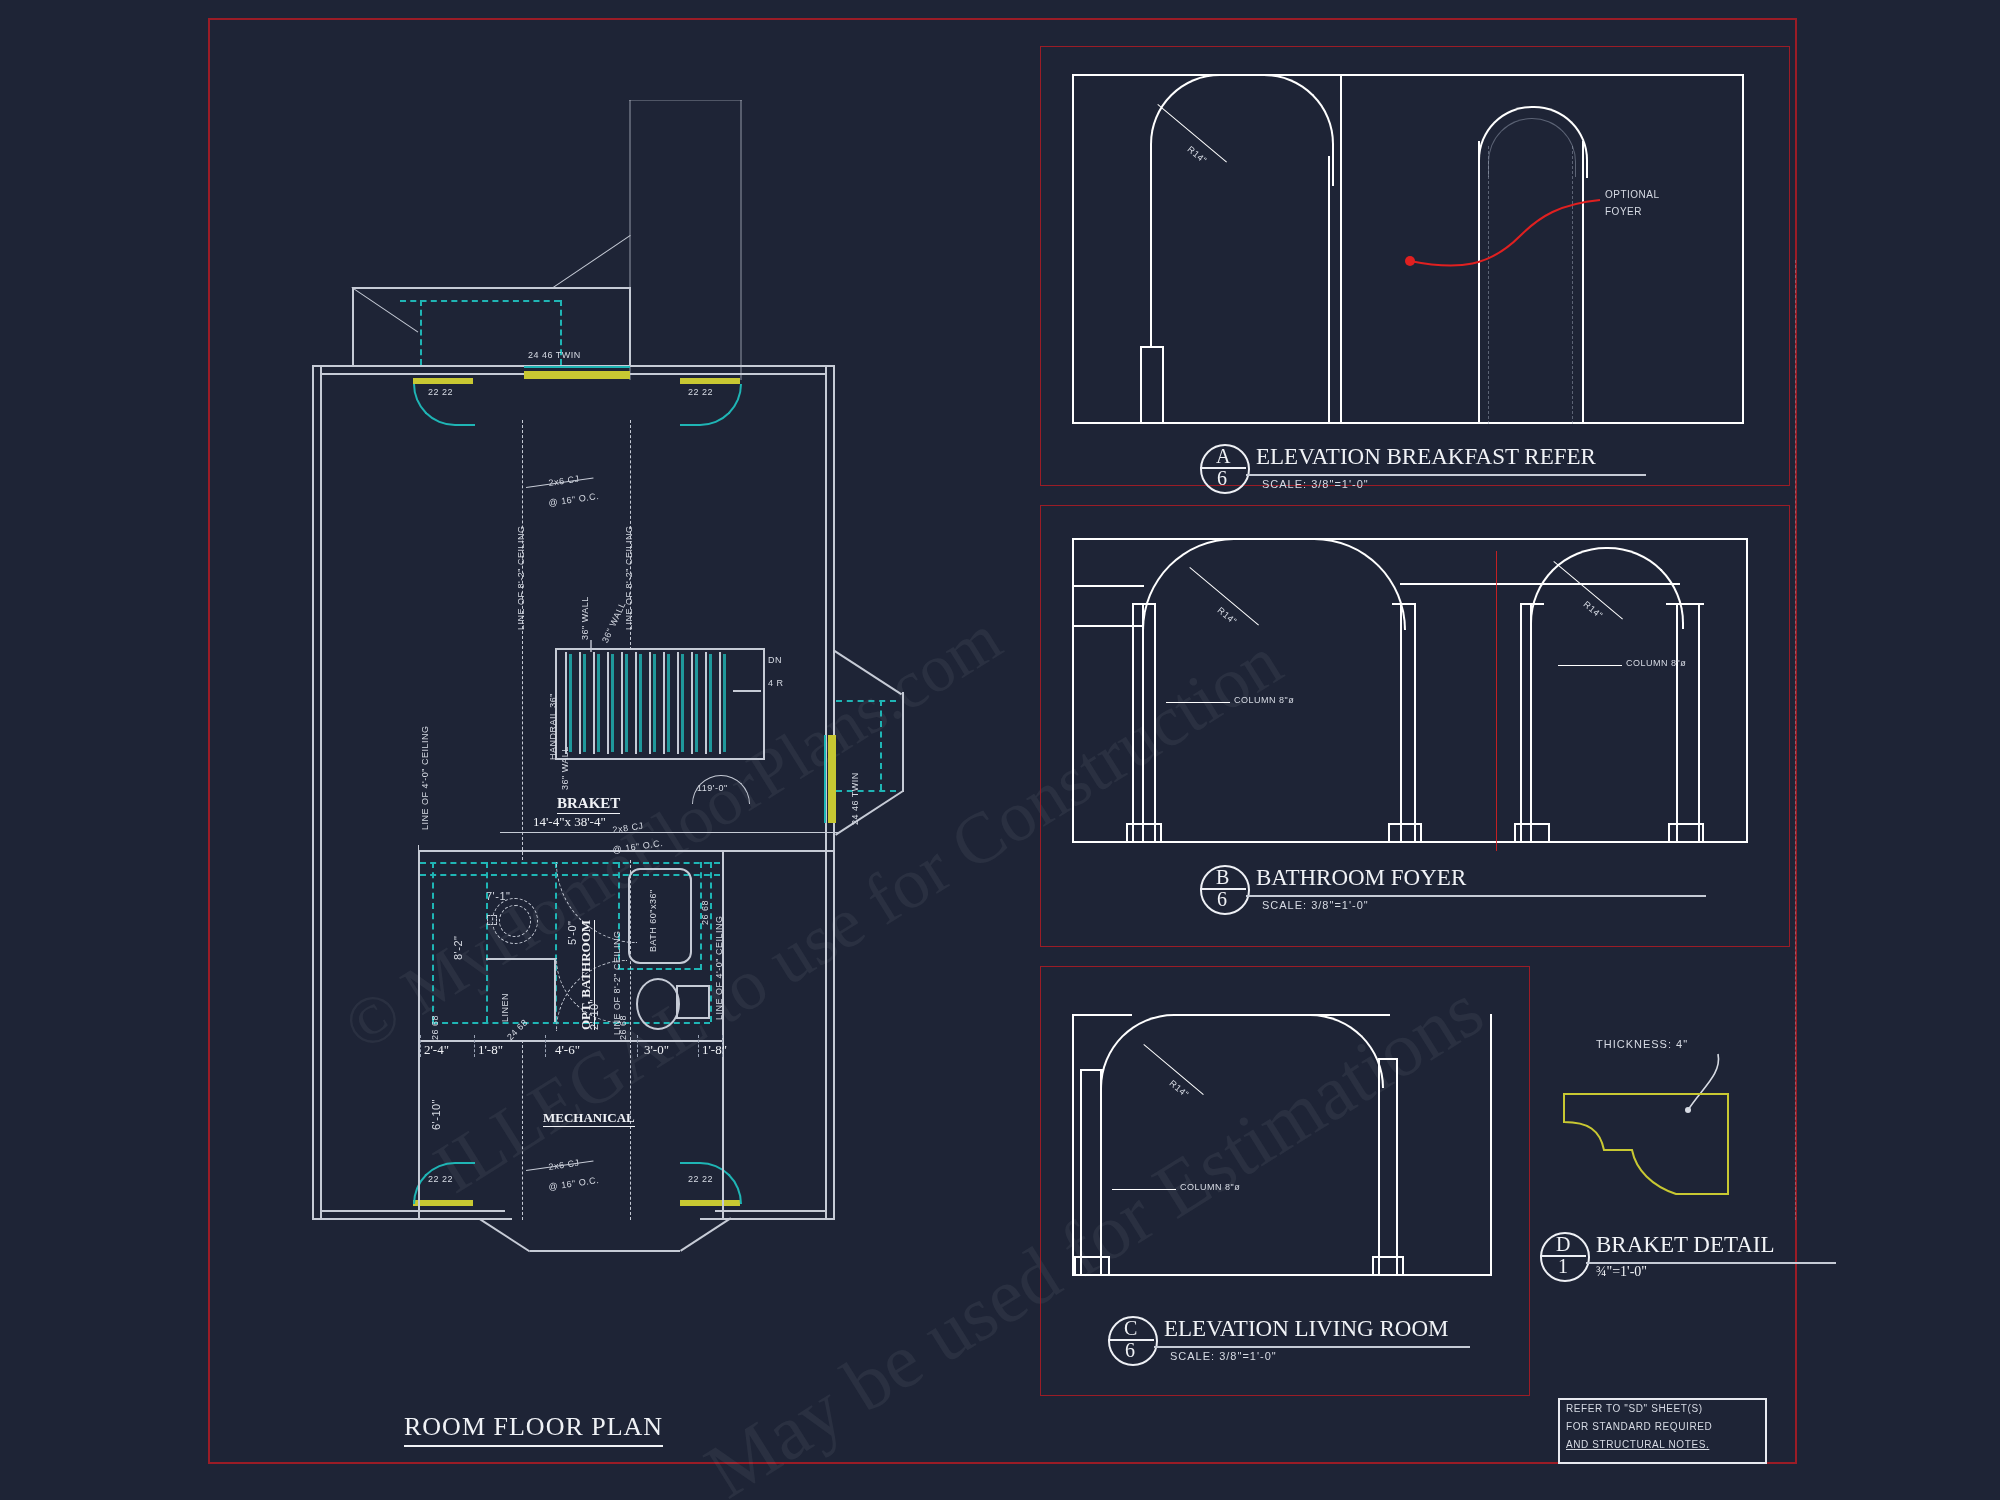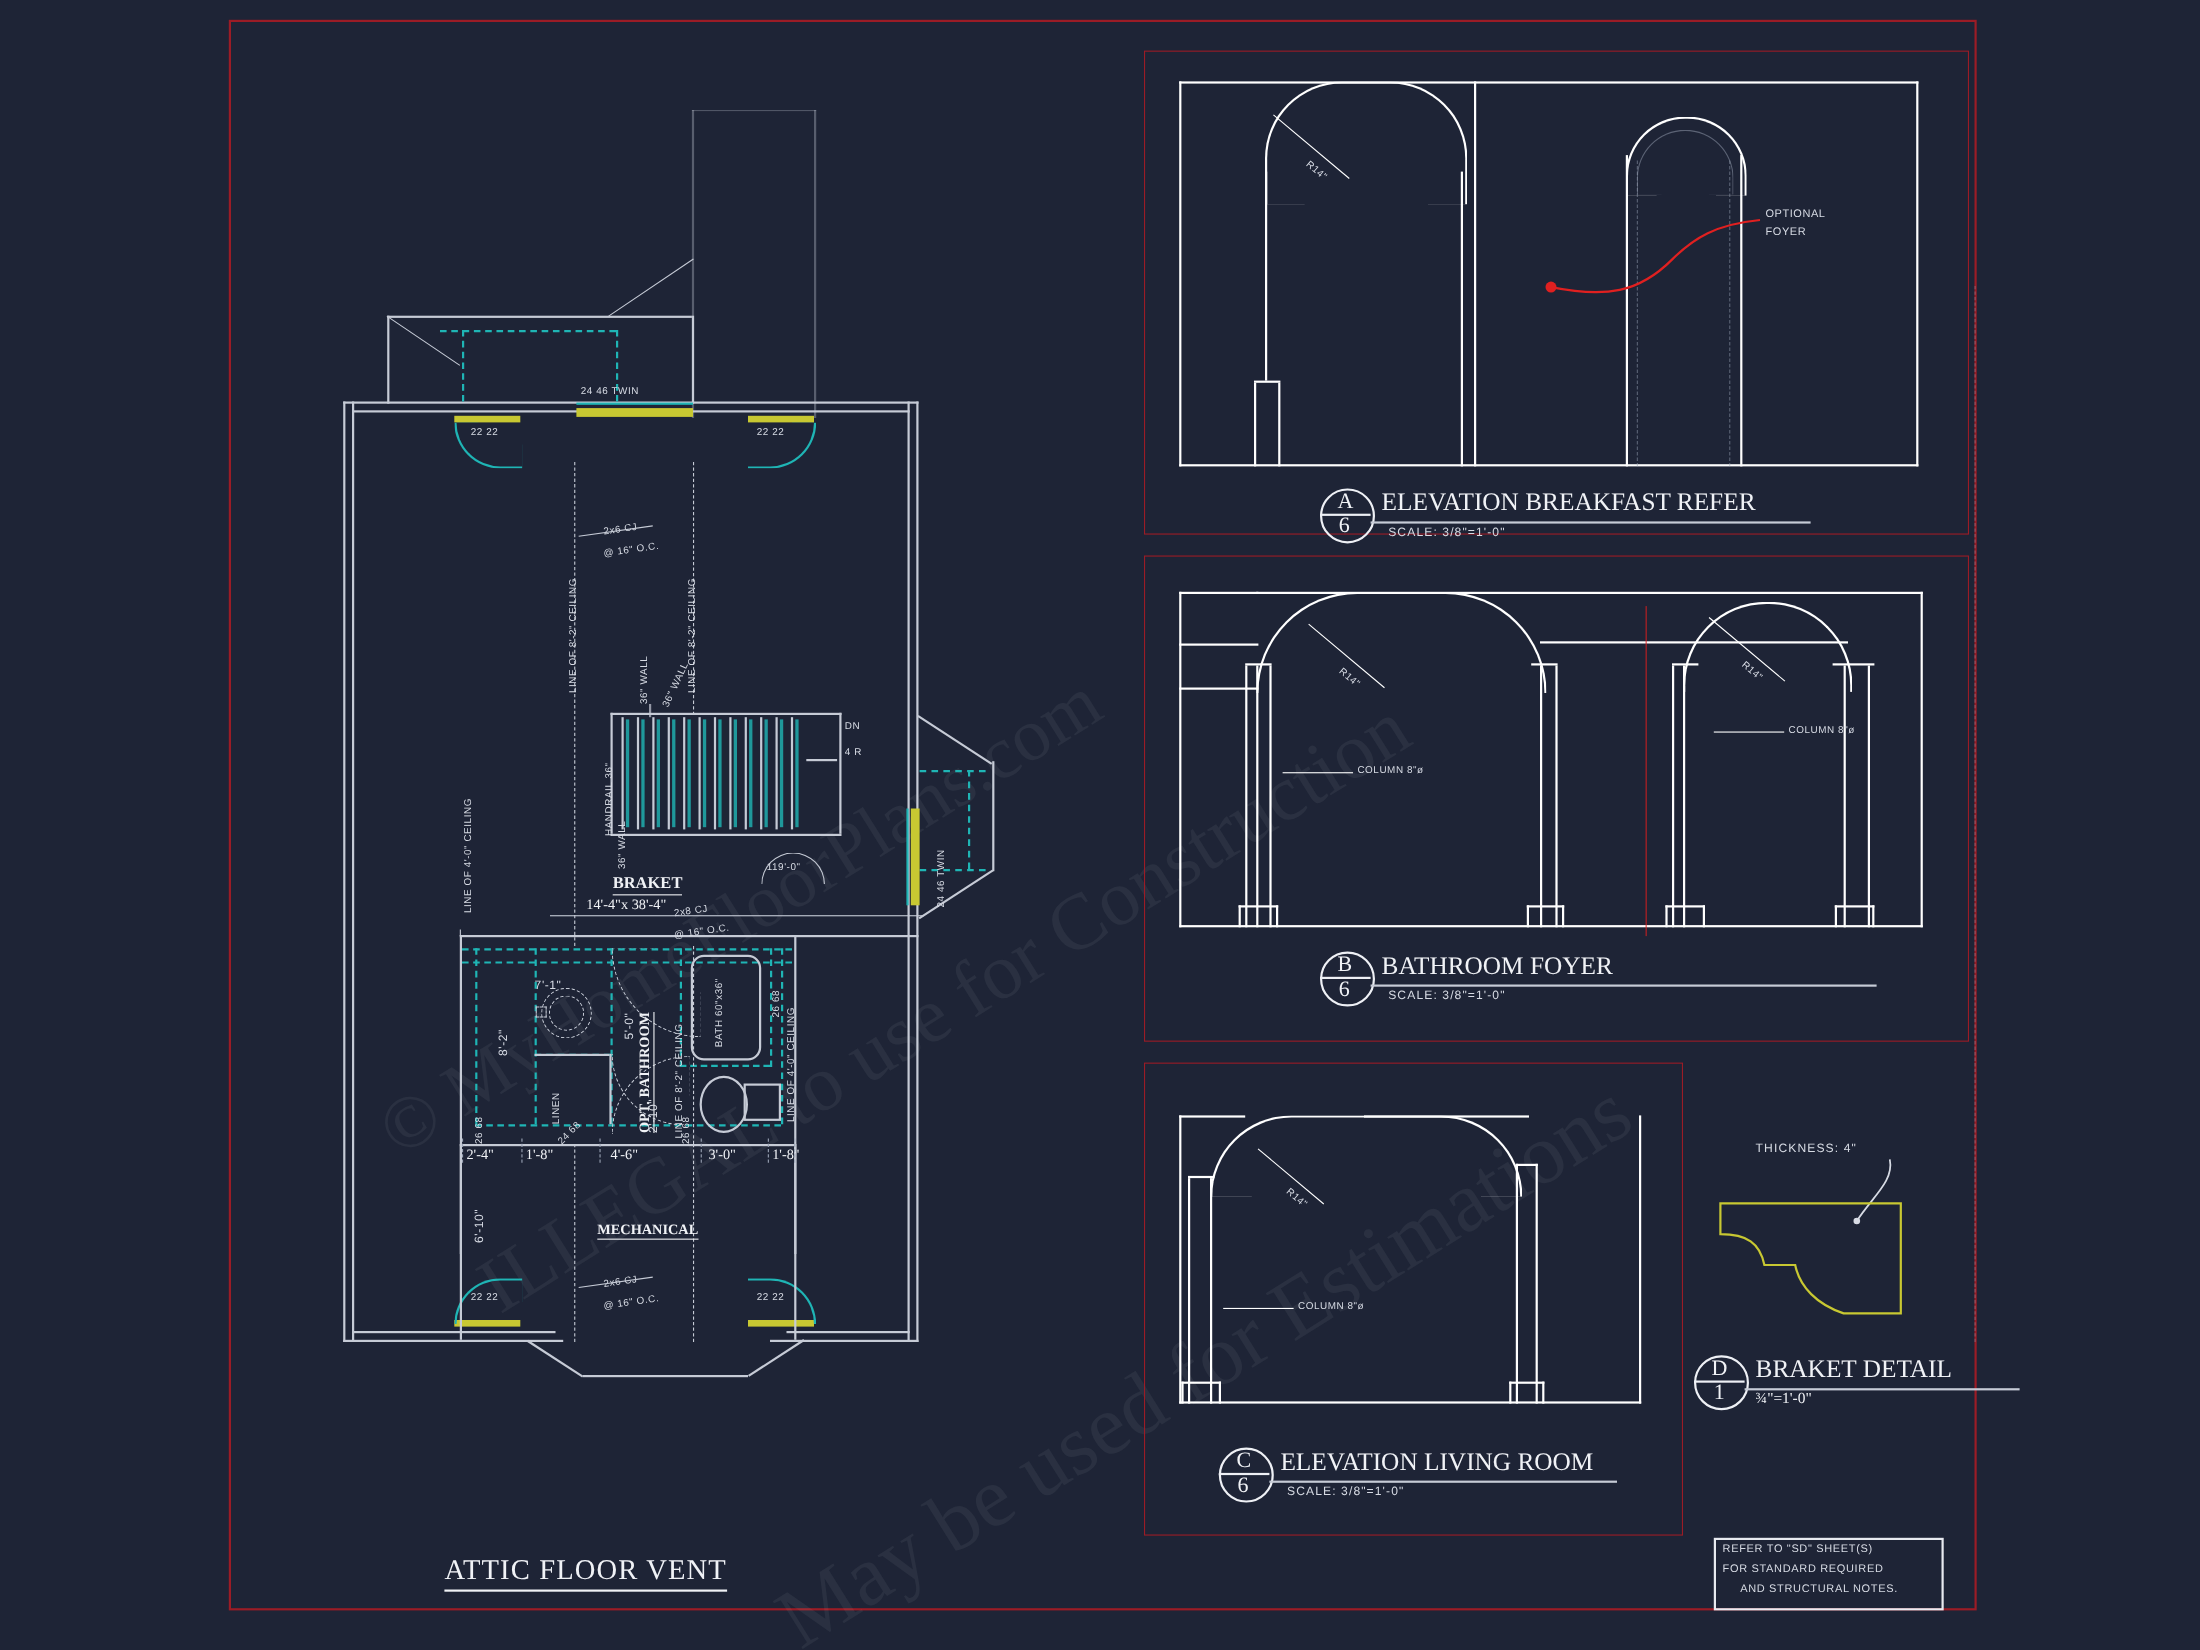--- a/index.html
+++ b/index.html
@@ -236,21 +236,21 @@
     <div class="txtserif" style="left:644px;top:1042px;font-size:13px;">3'-0"</div>
     <div class="txtserif" style="left:702px;top:1042px;font-size:13px;">1'-8"</div>
 
     <div class="fdashv" style="left:420px;top:1035px;height:22px;"></div>
     <div class="fdashv" style="left:474px;top:1035px;height:22px;"></div>
     <div class="fdashv" style="left:545px;top:1035px;height:22px;"></div>
     <div class="fdashv" style="left:637px;top:1035px;height:22px;"></div>
     <div class="fdashv" style="left:698px;top:1035px;height:22px;"></div>
     <div class="fdashv" style="left:722px;top:1035px;height:22px;"></div>
 
-    <div class="txtserif" style="left:404px;top:1412px;font-size:26px;letter-spacing:1px;border-bottom:2px solid #f0f2f6;padding-bottom:3px;">ATTIC FLOOR VENT</div>
+    <div class="txtserif" style="left:404px;top:1412px;font-size:26px;letter-spacing:1px;border-bottom:2px solid #f0f2f6;padding-bottom:3px;">ROOM FLOOR PLAN</div>
 
   </div>
 
   <div class="abs" style="left:1040px;top:46px;width:750px;height:440px;">
     <div class="redbox" style="left:0;top:0;width:748px;height:438px;"></div>
 
     <div class="lnw" style="left:32px;top:28px;width:672px;height:2px;"></div>
     <div class="lnw" style="left:32px;top:28px;width:2px;height:350px;"></div>
     <div class="lnw" style="left:702px;top:28px;width:2px;height:350px;"></div>
     <div class="lnw" style="left:32px;top:376px;width:672px;height:2px;"></div>
@@ -422,16 +422,16 @@
     <div class="txtserif" style="left:56px;top:212px;font-size:23px;">BRAKET DETAIL</div>
     <div class="ln" style="left:46px;top:242px;width:250px;height:2px;"></div>
     <div class="txtserif" style="left:56px;top:244px;font-size:14px;">¾"=1'-0"</div>
   </div>
 
   <div class="fdashv" style="left:1795px;top:260px;height:960px;opacity:.45;"></div>
 
   <div class="box" style="left:1558px;top:1398px;width:205px;height:62px;">
     <div class="txt tiny2" style="left:6px;top:3px;letter-spacing:.6px;">REFER TO "SD" SHEET(S)</div>
     <div class="txt tiny2" style="left:6px;top:21px;letter-spacing:.6px;">FOR STANDARD REQUIRED</div>
-    <div class="txt tiny2" style="left:22px;top:39px;letter-spacing:.6px;">AND STRUCTURAL NOTES.</div>
+    <div class="txt tiny2" style="left:6px;top:39px;letter-spacing:.6px;text-decoration:underline;">AND STRUCTURAL NOTES.</div>
   </div>
 
 </div>
 
 </body></html>

